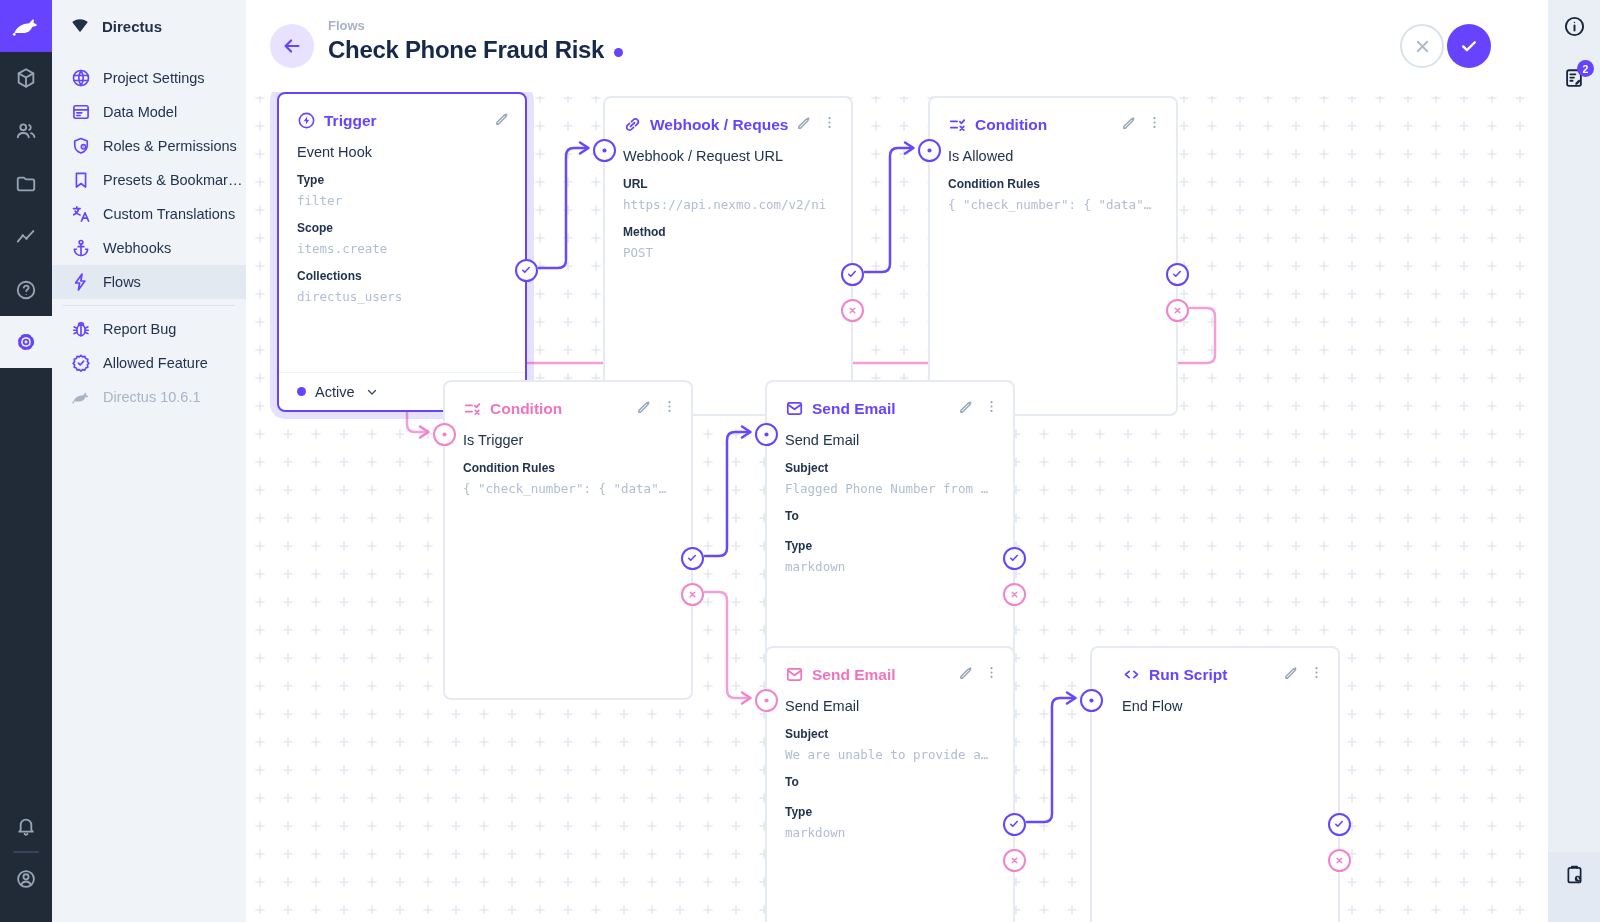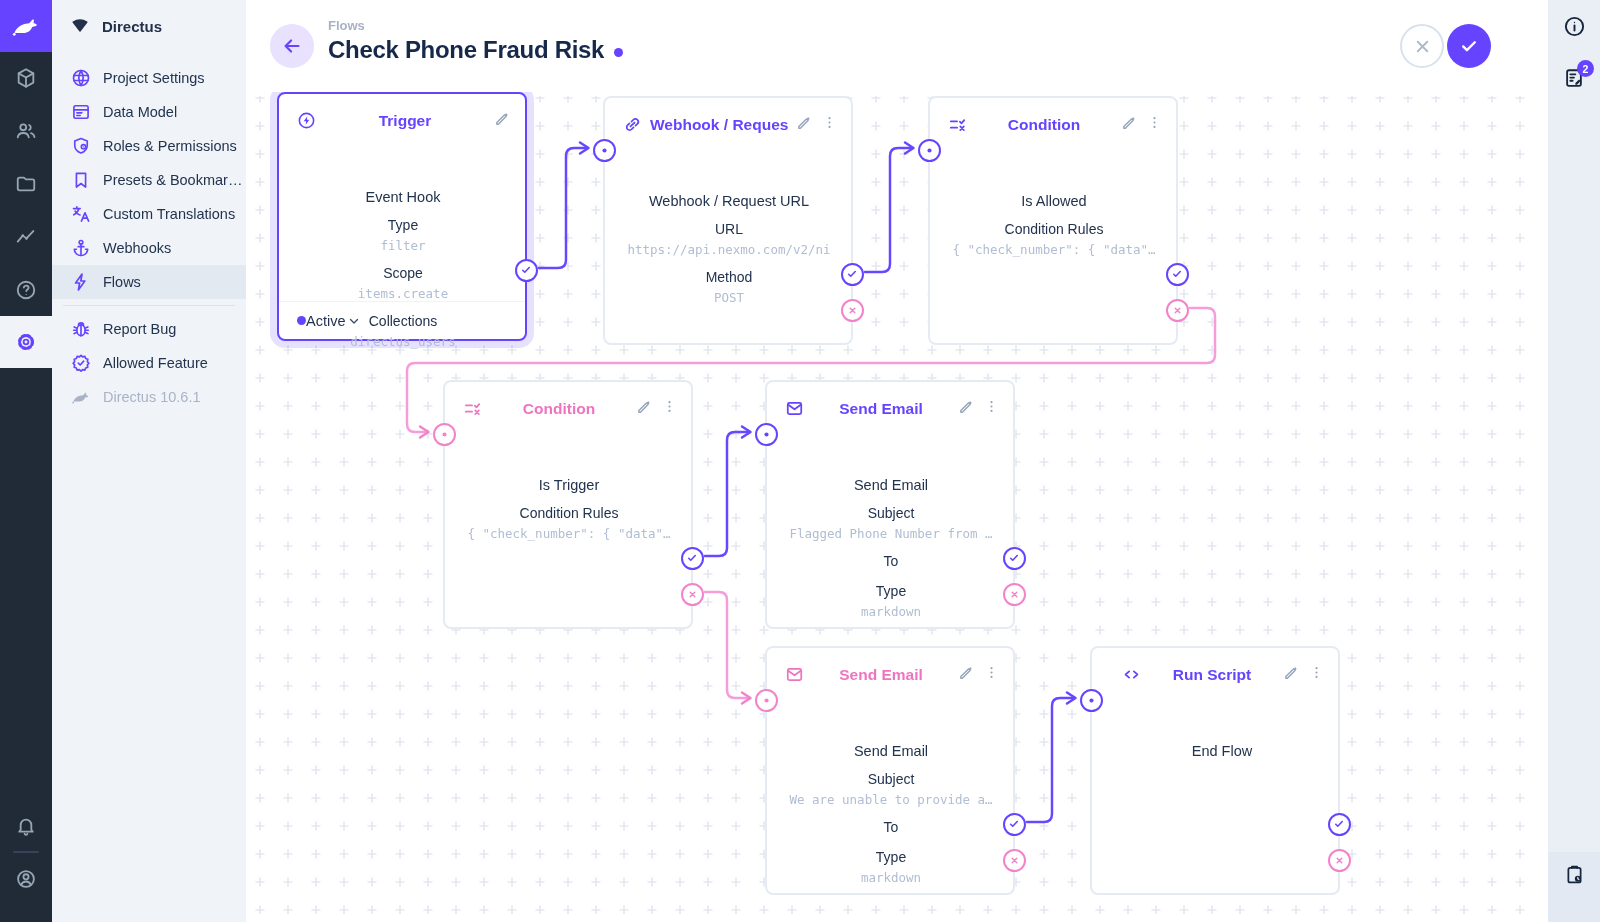--- a/index.html
+++ b/index.html
@@ -54,33 +54,33 @@
   .head-text{position:absolute;left:82px;top:18px;}
   .breadcrumb{font-size:13px;font-weight:600;color:#A7B2C4;margin-bottom:3px;}
   .title-row{display:flex;align-items:center;gap:10px;}
   .page-title{font-size:24px;font-weight:800;color:#16294B;letter-spacing:-0.3px;}
   .unsaved-dot{width:9px;height:9px;border-radius:50%;background:var(--accent);margin-top:4px;}
   .circle-btn{position:absolute;top:24px;width:44px;height:44px;border-radius:50%;display:flex;align-items:center;justify-content:center;cursor:pointer;}
   .btn-discard{right:104px;background:#fff;border:2px solid #D9E1EB;color:#ACBACB;}
   .btn-save{right:57px;background:var(--accent);color:#fff;}
 
   
-  .flow-node{position:absolute;width:250px;height:249px;background:#fff;border:2px solid var(--card-border);border-radius:8px;z-index:2;text-align:center;}
+  .flow-node{position:absolute;width:250px;height:320px;background:#fff;border:2px solid var(--card-border);border-radius:8px;z-index:2;}
   .flow-node.selected{border-color:var(--accent);box-shadow:0 0 0 7px rgba(102,68,255,0.16);}
   .node-header{display:flex;align-items:center;gap:8px;padding:16px 14px 0 18px;}
   .node-icon{display:flex;color:var(--accent);flex:0 0 auto;}
   .node-title{font-size:15.5px;font-weight:700;color:var(--accent);white-space:nowrap;overflow:hidden;flex:1 1 auto;min-width:0;}
   .flow-node.pink .node-icon,.flow-node.pink .node-title{color:#EF74C0;}
   .node-actions{display:flex;gap:9px;align-items:center;color:#93A4BA;flex:0 0 auto;}
   .node-body{padding:11px 16px 0 18px;}
-  .node-name{font-size:14.5px;color:var(--dark-text);line-height:20px;margin-top:45px;}
+  .node-name{font-size:14.5px;color:var(--dark-text);line-height:20px;}
   .field{margin-top:8px;}
-  .field-label{font-size:14px;font-weight:400;color:var(--dark-text);line-height:20px;}
+  .field-label{font-size:12px;font-weight:700;color:var(--dark-text);line-height:20px;}
   .field-value{font-family:"DejaVu Sans Mono","Liberation Mono",monospace;font-size:12.5px;color:var(--mono-val);line-height:18px;margin-top:2px;white-space:nowrap;overflow:hidden;}
-  .node-footer{position:absolute;left:0;right:0;bottom:0;height:38px;border-top:1px solid #EFF2F7;display:flex;align-items:center;padding:0 18px;}
+  .node-footer{position:absolute;left:0;right:0;bottom:0;height:38px;border-top:1px solid #EFF2F7;display:flex;align-items:center;gap:9px;padding:0 18px;}
   .status-dot{width:9px;height:9px;border-radius:50%;background:var(--accent);}
   .status-label{font-size:14.5px;color:var(--dark-text);}
   .node-footer .chev{color:#3A4A63;display:flex;margin-left:2px;}
 
   
   .anchor{position:absolute;width:23px;height:23px;border-radius:50%;background:#fff;display:flex;align-items:center;justify-content:center;z-index:4;}
   .anchor.purple{border:2.5px solid var(--accent);color:var(--accent);}
   .anchor.pinkc{border:2.5px solid var(--pink);color:var(--pink);}
   .anchor.in{left:-12.5px;top:40.5px;}
   .anchor.res{right:-12.5px;top:164.5px;}

